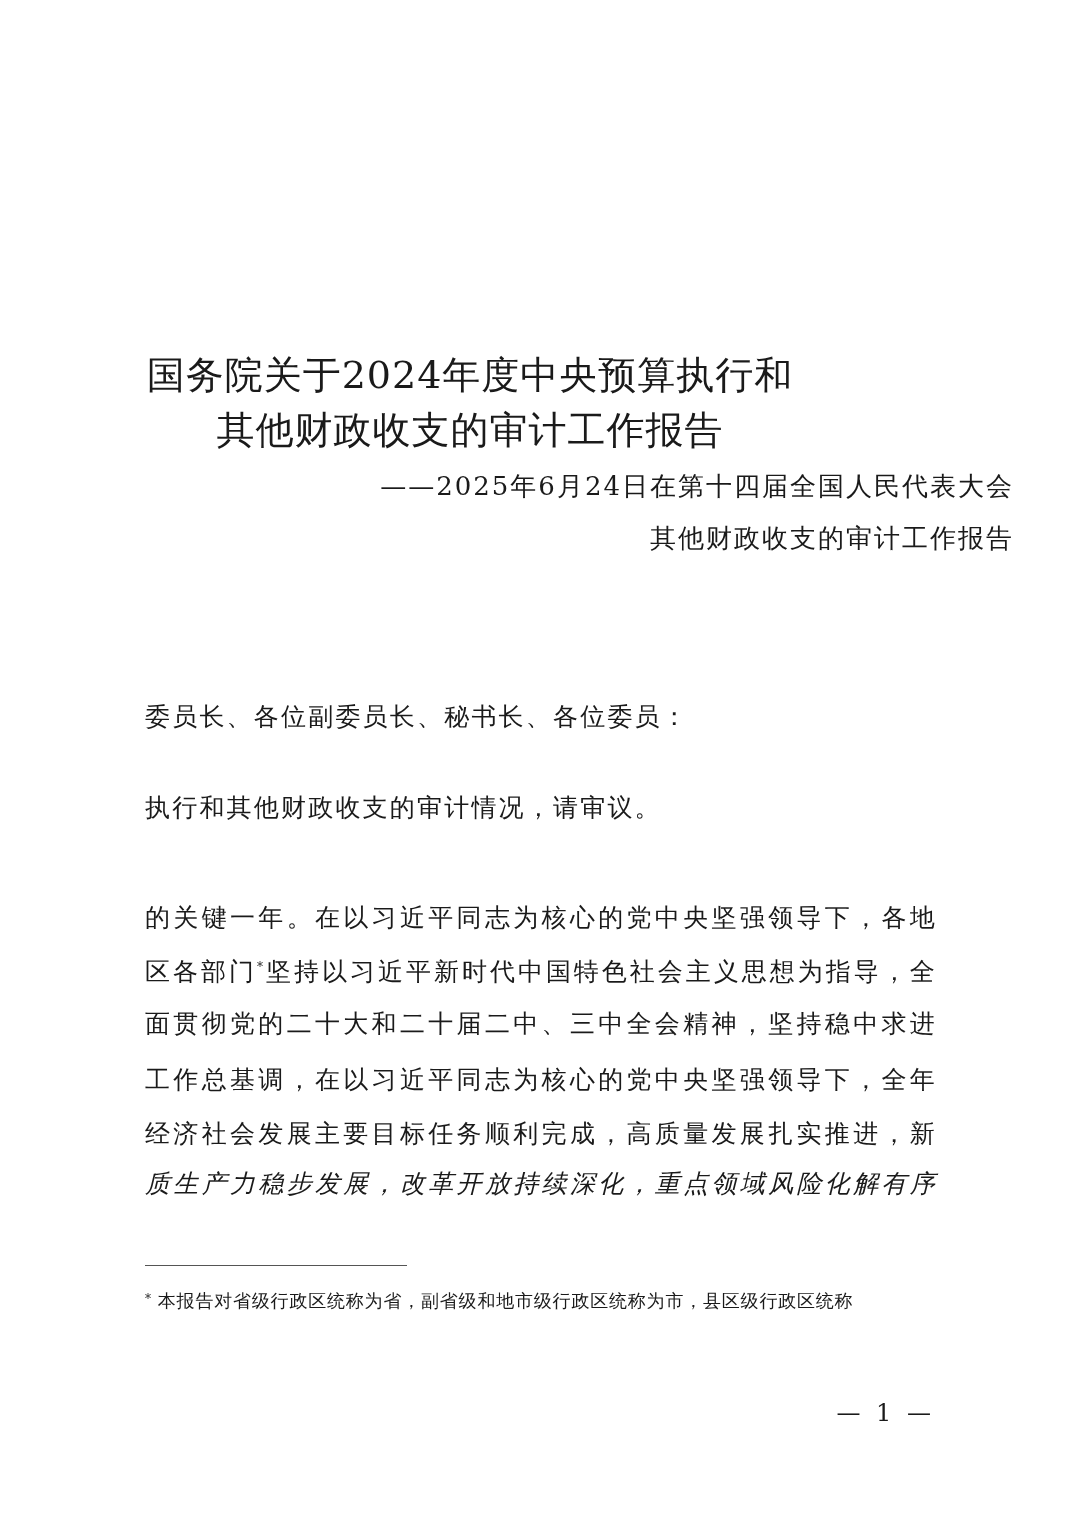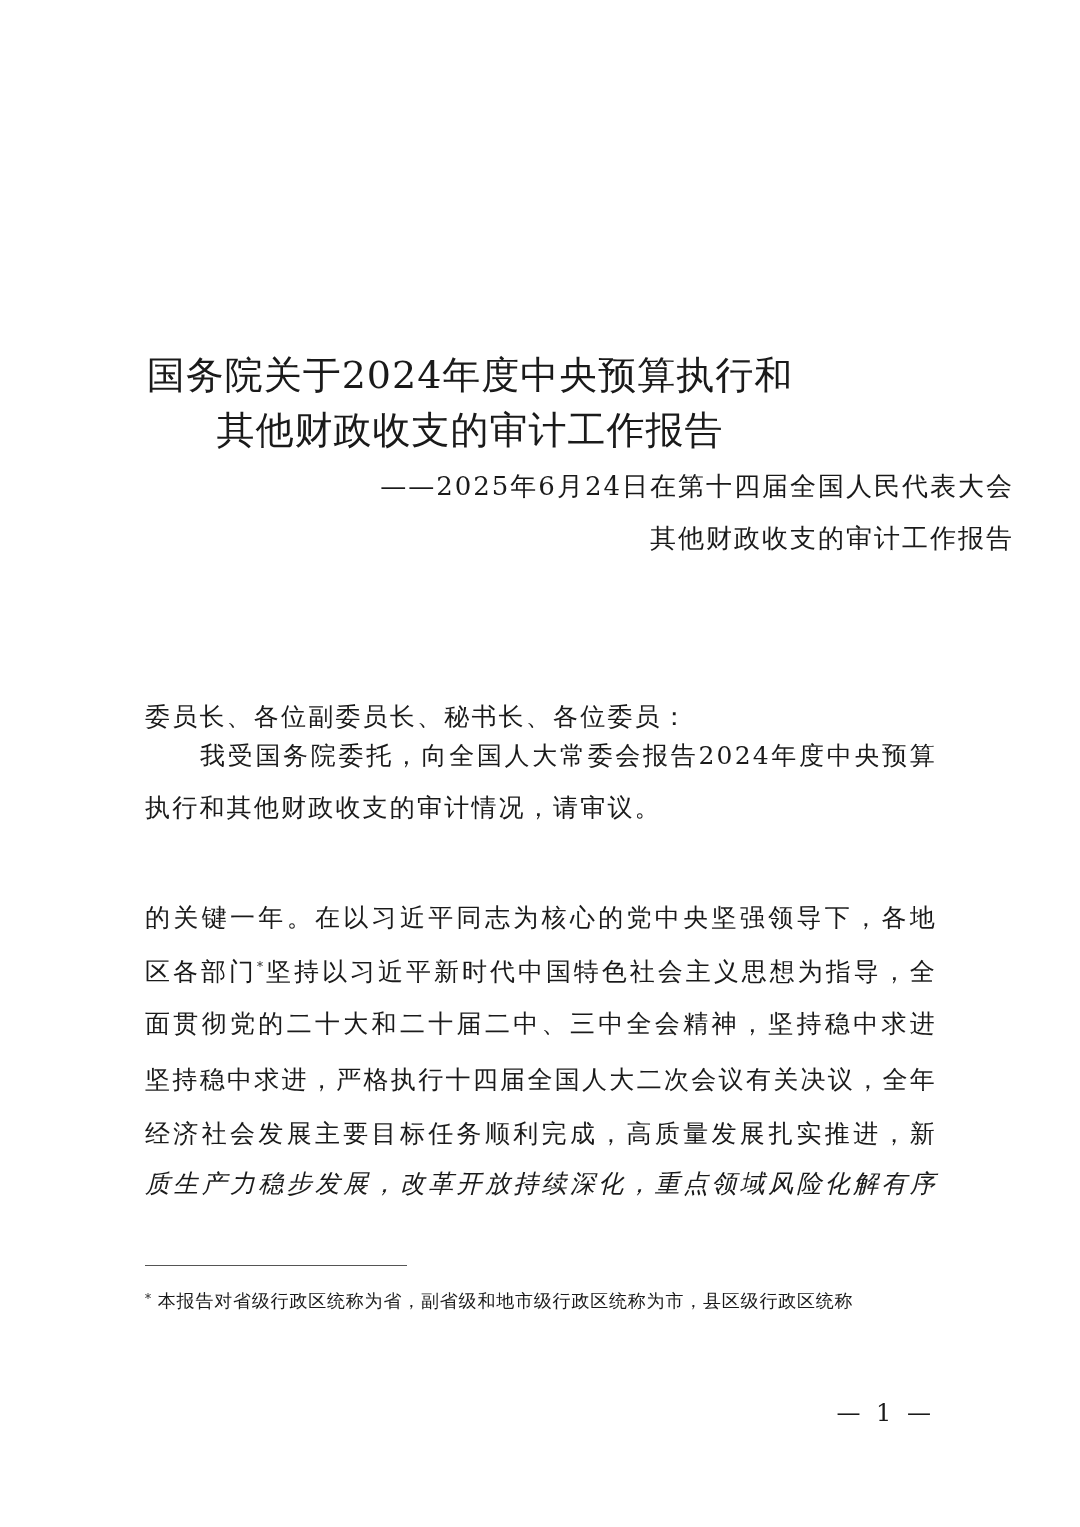--- a/index.html
+++ b/index.html
@@ -46,27 +46,26 @@
 <div class="page">
 
   <div class="title-line" style="top:350px;">国务院关于2024年度中央预算执行和</div>
   <div class="title-line" style="top:405px;">其他财政收支的审计工作报告</div>
 
   <div class="sub-line" style="top:468px;">——2025年6月24日在第十四届全国人民代表大会</div>
   <div class="sub-line" style="top:520px;">其他财政收支的审计工作报告</div>
 
   <div class="body-line noj" style="top:699px;">委员长、各位副委员长、秘书长、各位委员：</div>
 
-  <div class="body-line indent" style="top:738px;">我受国务院委托，向全国人大常委会报告2024年度中央预算</div>
   <div class="body-line noj" style="top:790px;">执行和其他财政收支的审计情况，请审议。</div>
 
   <div class="body-line" style="top:900px;">的关键一年。在以习近平同志为核心的党中央坚强领导下，各地</div>
   <div class="body-line" style="top:954px;"><span>区各部门</span><sup class="fn-ref">*</sup><span>坚持以习近平新时代中国特色社会主义思想为指导，全</span></div>
   <div class="body-line" style="top:1008px;font-family:Liberation Mono, monospace;">面贯彻党的二十大和二十届二中、三中全会精神，坚持稳中求进</div>
-  <div class="body-line" style="top:1062px;">坚持稳中求进，严格执行十四届全国人大二次会议有关决议，全年</div>
+  <div class="body-line" style="top:1062px;">工作总基调，在以习近平同志为核心的党中央坚强领导下，全年</div>
   <div class="body-line" style="top:1116px;font-family:Liberation Serif, serif;">经济社会发展主要目标任务顺利完成，高质量发展扎实推进，新</div>
   <div class="body-line" style="top:1166px;font-style:italic;">质生产力稳步发展，改革开放持续深化，重点领域风险化解有序</div>
 
   <div class="fn-rule"></div>
 
   <div class="fn-line" style="top:1288px;"><span class="fn-mark">*</span><span>本报告对省级行政区统称为省，副省级和地市级行政区统称为市，县区级行政区统称</span></div>
 
   <div class="page-num">— 1 —</div>
 
 </div>

